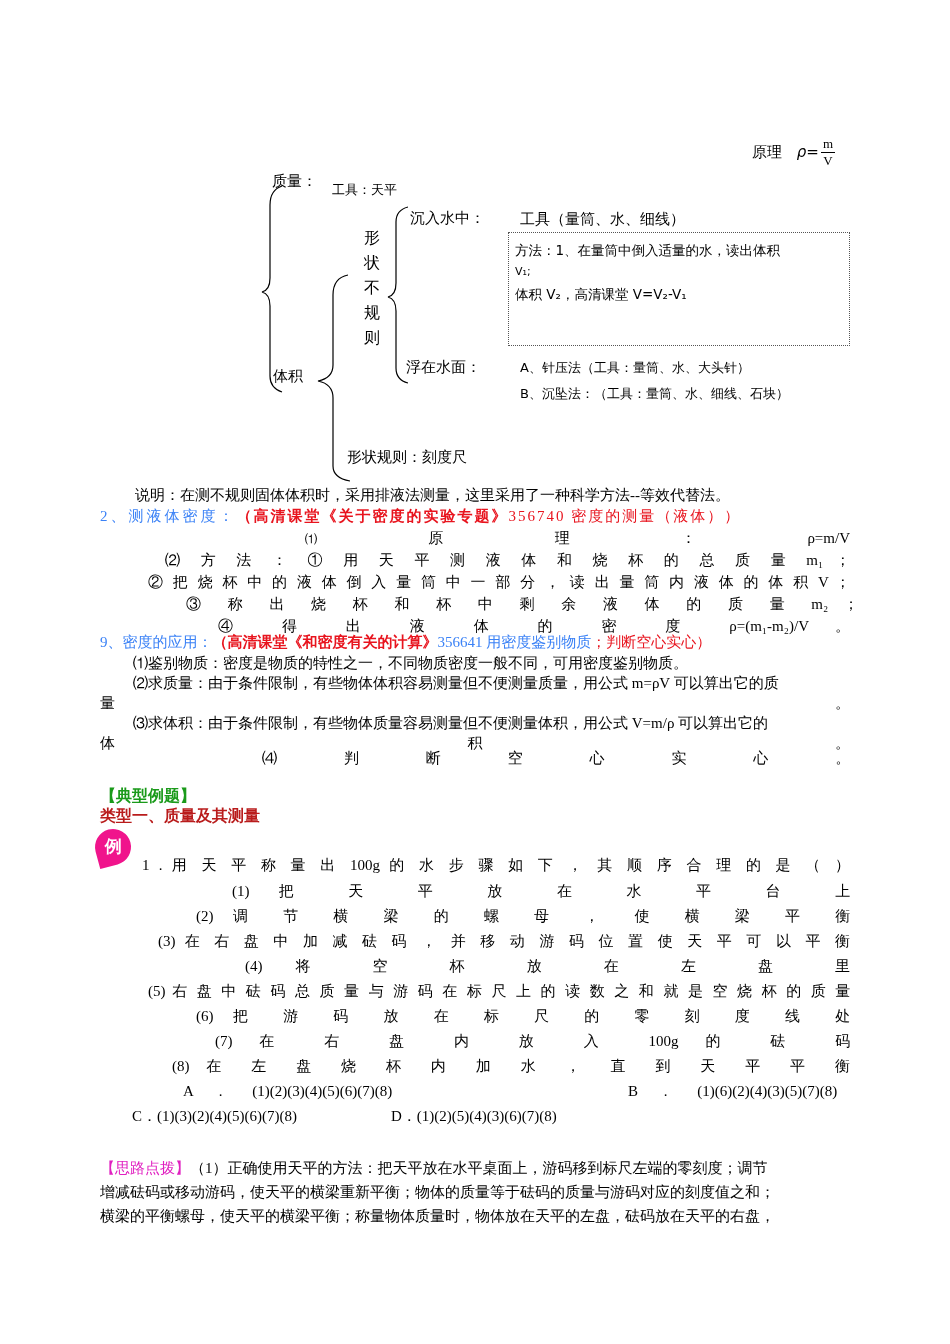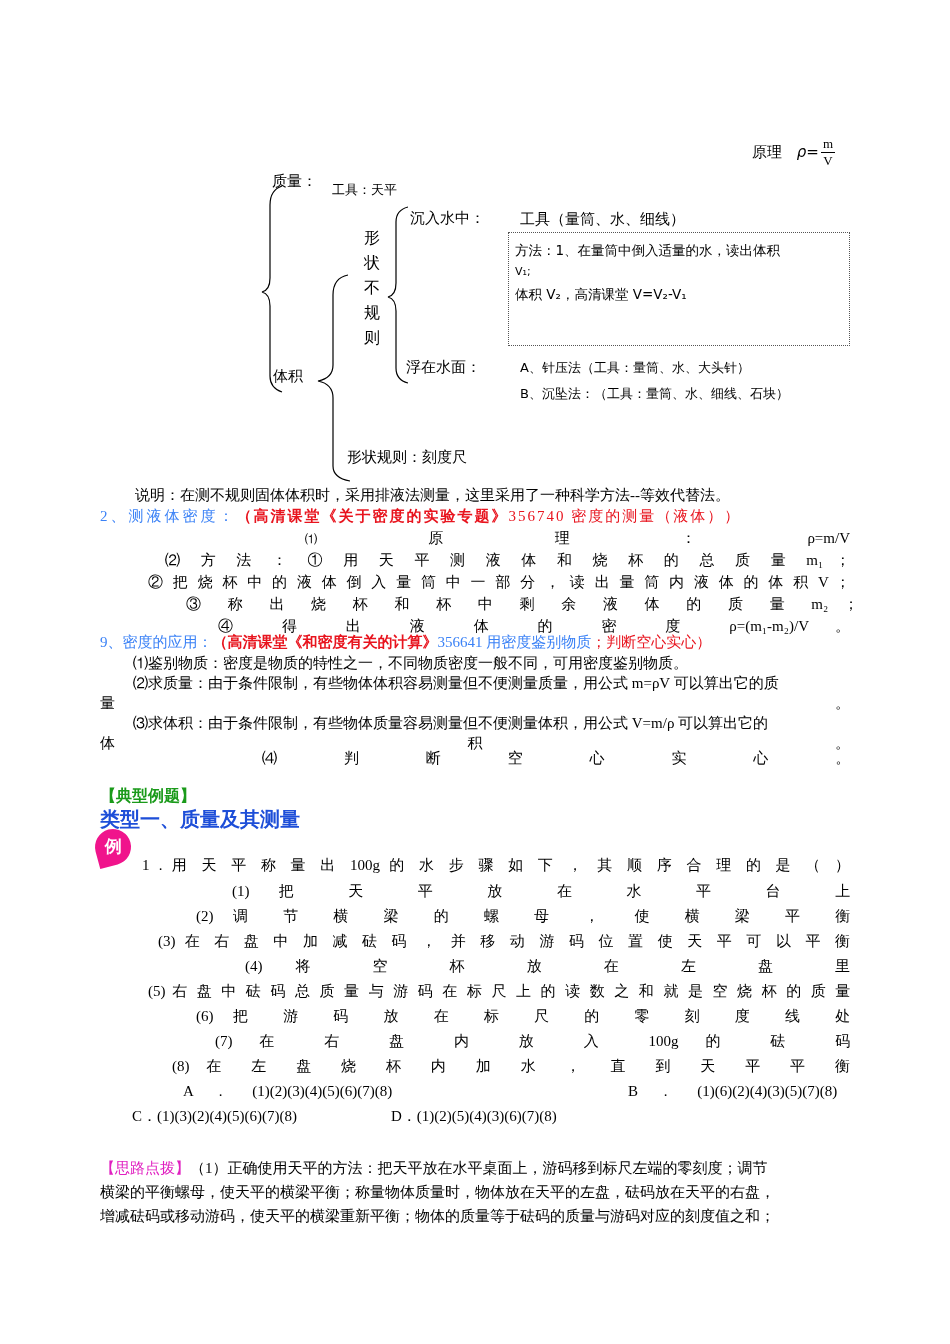--- a/index.html
+++ b/index.html
@@ -21,21 +21,21 @@
                 font-size: 13.5px; line-height: 26px; }
   .vert { position: absolute; font-size: 16px; line-height: 25px; width: 20px; text-align: center; }
 
   
   .line { position: absolute; left: 100px; width: 750px; font-size: 15px; line-height: 20px; }
   .just { text-align: justify; text-align-last: justify; }
   .blue { color: #3b82f6; }
   .red { color: #e8141e; }
   .red-bold { color: #e8141e; font-weight: bold; font-family: "DejaVu Sans", sans-serif; }
   .green-bold { color: #1a9a1a; font-weight: bold; font-family: "DejaVu Sans", sans-serif; font-size: 16px; }
-  .orange-bold { color: #1d4ed8; font-weight: bold; font-family: "DejaVu Sans", sans-serif; font-size: 20px; }
+  .orange-bold { color: #b91c1c; font-weight: bold; font-family: "DejaVu Sans", sans-serif; font-size: 16px; }
   .magenta { color: #e020c0; }
   .ex-badge { position: absolute; left: 95px; top: 829px; width: 36px; height: 36px;
               background: #f0148c; border-radius: 50% 50% 50% 0; transform: rotate(-15deg);
               color: #fff; font-size: 17px; font-weight: bold; text-align: center; line-height: 34px;
               font-family: "DejaVu Sans", sans-serif; }
   .ex-badge span { display: inline-block; transform: rotate(15deg); }
 </style>
 </head>
 <body>
 
@@ -152,15 +152,15 @@
     <span style="margin-left:26px;">(1)(6)(2)(4)(3)(5)(7)(8)</span>
   </span>
 </div>
 <div class="line" style="top:1106px; left:132px; width:718px;">
   <span>C．(1)(3)(2)(4)(5)(6)(7)(8)</span>
   <span style="position:absolute; left:259px;">D．(1)(2)(5)(4)(3)(6)(7)(8)</span>
 </div>
 
 <div class="line" style="top:1156px; line-height:24px;">
   <div><span class="magenta">【思路点拨】</span><span>（1）正确使用天平的方法：把天平放在水平桌面上，游码移到标尺左端的零刻度；调节</span></div>
+  <div>增减砝码或移动游码，使天平的横梁重新平衡；物体的质量等于砝码的质量与游码对应的刻度值之和；</div>
   <div>横梁的平衡螺母，使天平的横梁平衡；称量物体质量时，物体放在天平的左盘，砝码放在天平的右盘，</div>
-  <div>增减砝码或移动游码，使天平的横梁重新平衡；物体的质量等于砝码的质量与游码对应的刻度值之和；</div>
 </div>
 
 </body></html>

